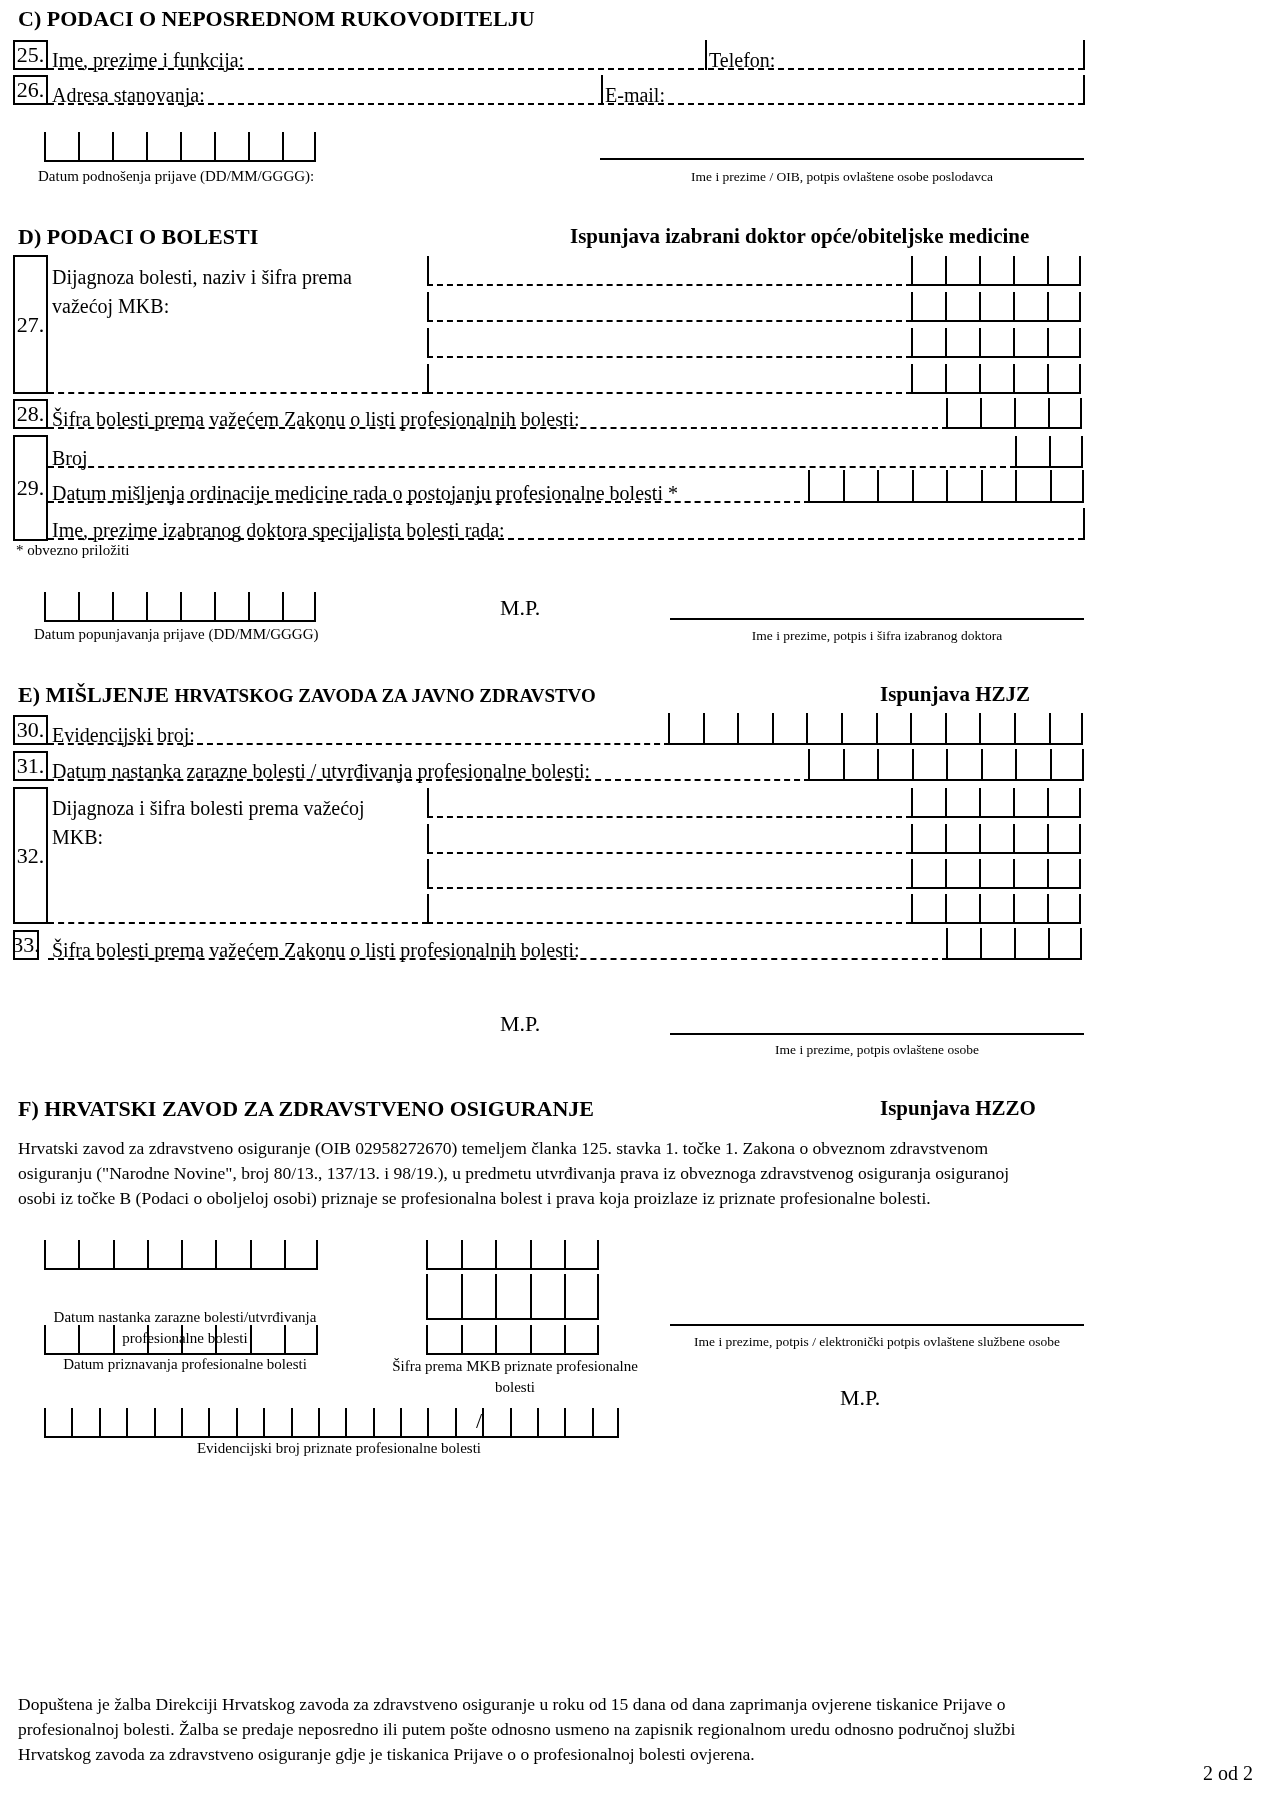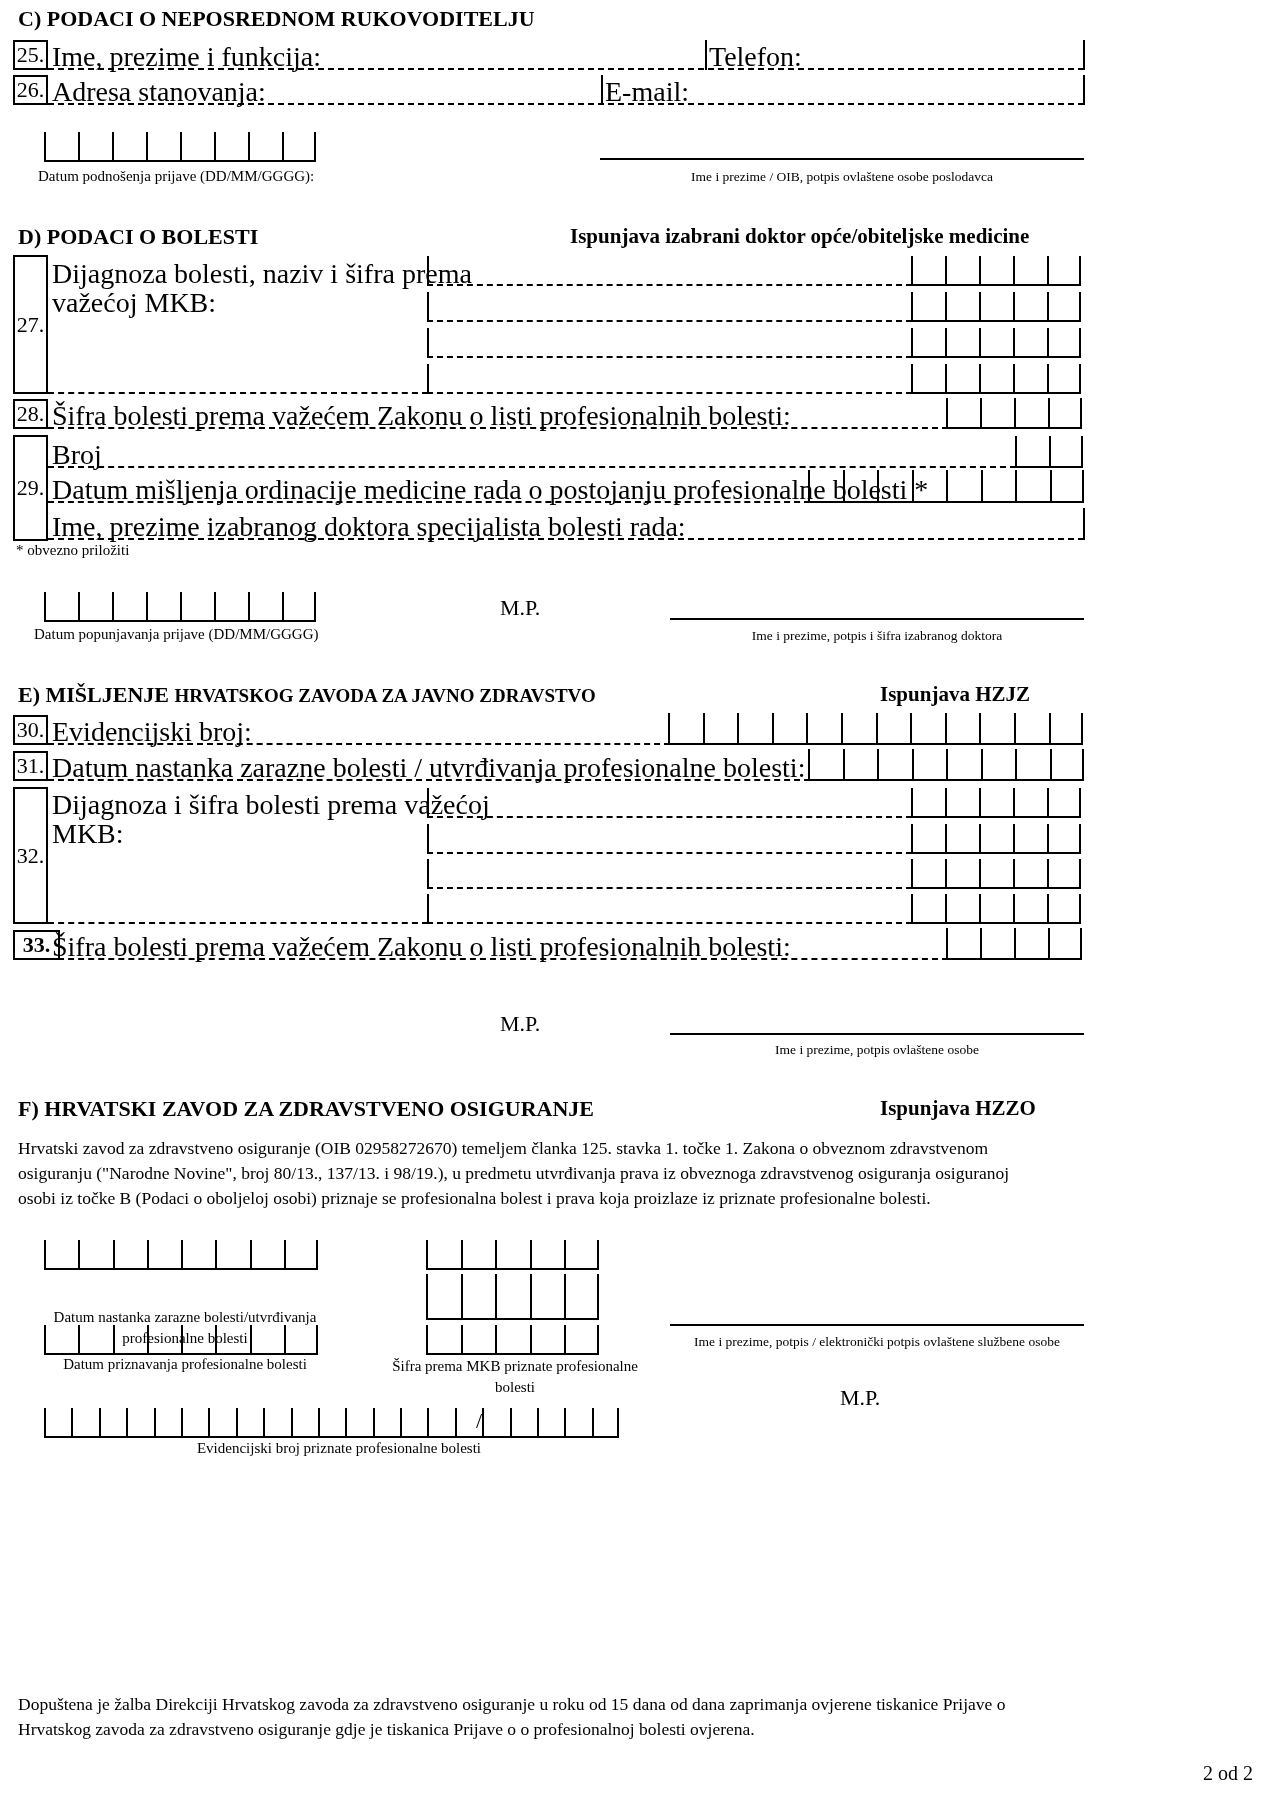--- a/index.html
+++ b/index.html
@@ -8,21 +8,21 @@
     font-family: "Liberation Serif", "DejaVu Serif", serif; color: #000;
   }
   .abs { position: absolute; }
   .h-sec { font-weight: bold; font-size: 22px; white-space: nowrap; }
   .h-sec .small { font-size: 19px; }
   .num-box {
     position: absolute; border: 2px solid #000; box-sizing: border-box;
     font-size: 22px; display: flex; align-items: center; justify-content: center;
     background: #fff;
   }
-  .lbl { font-size: 28px; white-space: nowrap; }
+  .lbl { font-size: 20px; white-space: nowrap; margin-top: 8px; }
   .dash { position: absolute; height: 0; border-bottom: 2px dashed #000; }
   .solid { position: absolute; height: 0; border-bottom: 2px solid #000; }
   .vbar { position: absolute; width: 0; border-left: 2px solid #000; }
   .cells { position: absolute; display: flex; }
   .cells .cell {
     box-sizing: border-box; border-left: 2px solid #000; border-bottom: 2px solid #000;
     flex: 0 0 auto;
   }
   .cells .cell:last-child { border-right: 2px solid #000; }
   .cap { font-size: 15px; white-space: nowrap; }
@@ -248,21 +248,21 @@
     <div class="cell" style="width:34px;height:30px;"></div>
 </div>
 <div class="cells" style="left:911px;top:894px;">
   <div class="cell" style="width:34px;height:30px;"></div>
     <div class="cell" style="width:34px;height:30px;"></div>
     <div class="cell" style="width:34px;height:30px;"></div>
     <div class="cell" style="width:34px;height:30px;"></div>
     <div class="cell" style="width:34px;height:30px;"></div>
 </div>
 
-<div class="num-box" style="left:13px;top:930px;width:47px;height:30px;font-weight:bold;">33.</div>
+<div class="num-box" style="left:13px;top:930px;width:26px;height:30px;">33.</div>
 <div class="abs lbl" style="left:52px;top:931px;">Šifra bolesti prema važećem Zakonu o listi profesionalnih bolesti:</div>
 <div class="dash" style="left:48px;top:958px;width:900px;"></div>
 <div class="cells" style="left:946px;top:928px;">
   <div class="cell" style="width:34px;height:32px;"></div>
     <div class="cell" style="width:34px;height:32px;"></div>
     <div class="cell" style="width:34px;height:32px;"></div>
     <div class="cell" style="width:34px;height:32px;"></div>
 </div>
 
 <div class="abs mp" style="left:500px;top:1011px;">M.P.</div>
@@ -356,15 +356,16 @@
 </div>
 <div class="slash" style="left:476px;top:1408px;">/</div>
 <div class="abs cap-c" style="left:44px;top:1440px;width:590px;">Evidencijski broj priznate profesionalne bolesti</div>
 
 <div class="solid" style="left:670px;top:1324px;width:414px;"></div>
 <div class="abs cap-c" style="left:670px;top:1334px;width:414px;font-size:13.5px;">Ime i prezime, potpis / elektronički potpis ovlaštene službene osobe</div>
 <div class="abs mp" style="left:840px;top:1385px;">M.P.</div>
 
 <div class="abs para" style="left:18px;top:1692px;width:1240px;">
   <div>Dopuštena je žalba Direkciji Hrvatskog zavoda za zdravstveno osiguranje u roku od 15 dana od dana zaprimanja ovjerene tiskanice Prijave o</div>
+  <div>profesionalnoj bolesti. Žalba se predaje neposredno ili putem pošte odnosno usmeno na zapisnik regionalnom uredu odnosno područnoj službi</div>
   <div>Hrvatskog zavoda za zdravstveno osiguranje gdje je tiskanica Prijave o o profesionalnoj bolesti ovjerena.</div>
 </div>
 <div class="abs" style="right:10px;top:1762px;font-size:20px;">2 od 2</div>
 
 </body></html>

